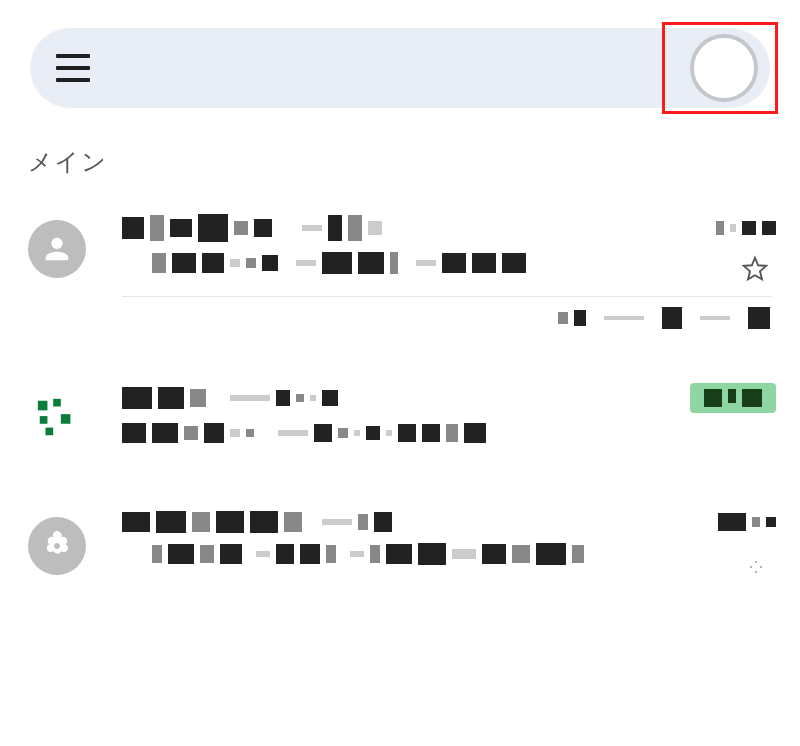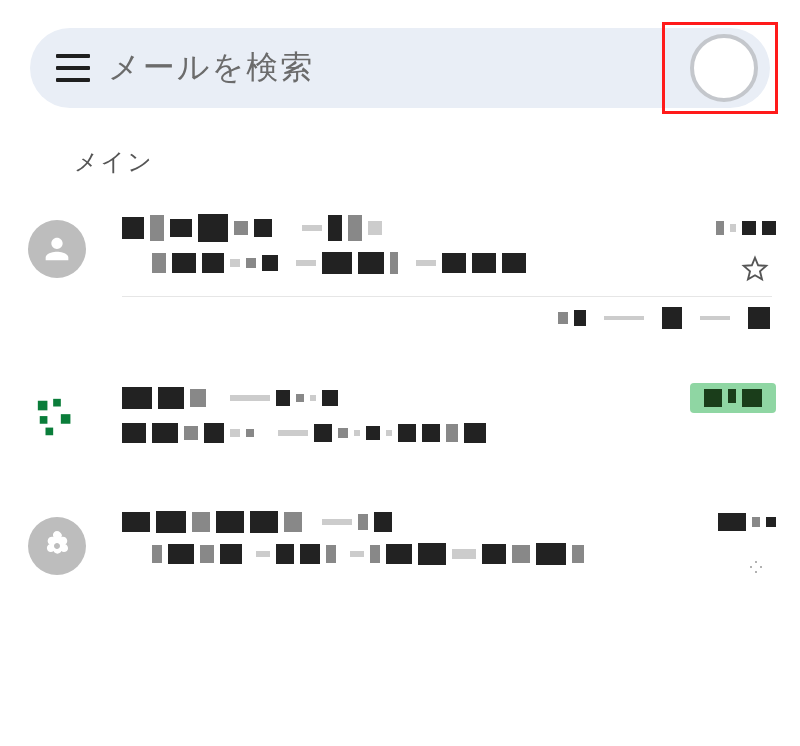--- a/index.html
+++ b/index.html
@@ -63,21 +63,20 @@
       width: 116px;
       height: 92px;
       border: 3px solid #ff1a1a;
       pointer-events: none;
     }
     .section-label {
       color: #555;
       font-size: 24px;
       padding: 38px 4px 18px 28px;
       letter-spacing: 2px;
-      margin-left: 46px;
     }
     .mail-item {
       display: flex;
       align-items: flex-start;
       padding: 18px 24px 18px 28px;
       position: relative;
     }
     .mail-avatar {
       width: 58px;
       height: 58px;
@@ -158,21 +157,20 @@
 </head>
 <body>
 
 <div class="header">
   <div class="search-bar">
     <div class="hamburger">
       <span></span>
         <span></span>
         <span></span>
     </div>
-    <div class="search-placeholder">メールを検索</div>
   </div>
   <div class="avatar-wrap"></div>
   <div class="highlight-box"></div>
 </div>
 
 <div class="section-label">メイン</div>
 
 <div class="mail-item">
   <div class="mail-avatar">
     <svg class="person-svg" viewBox="0 0 24 24">

